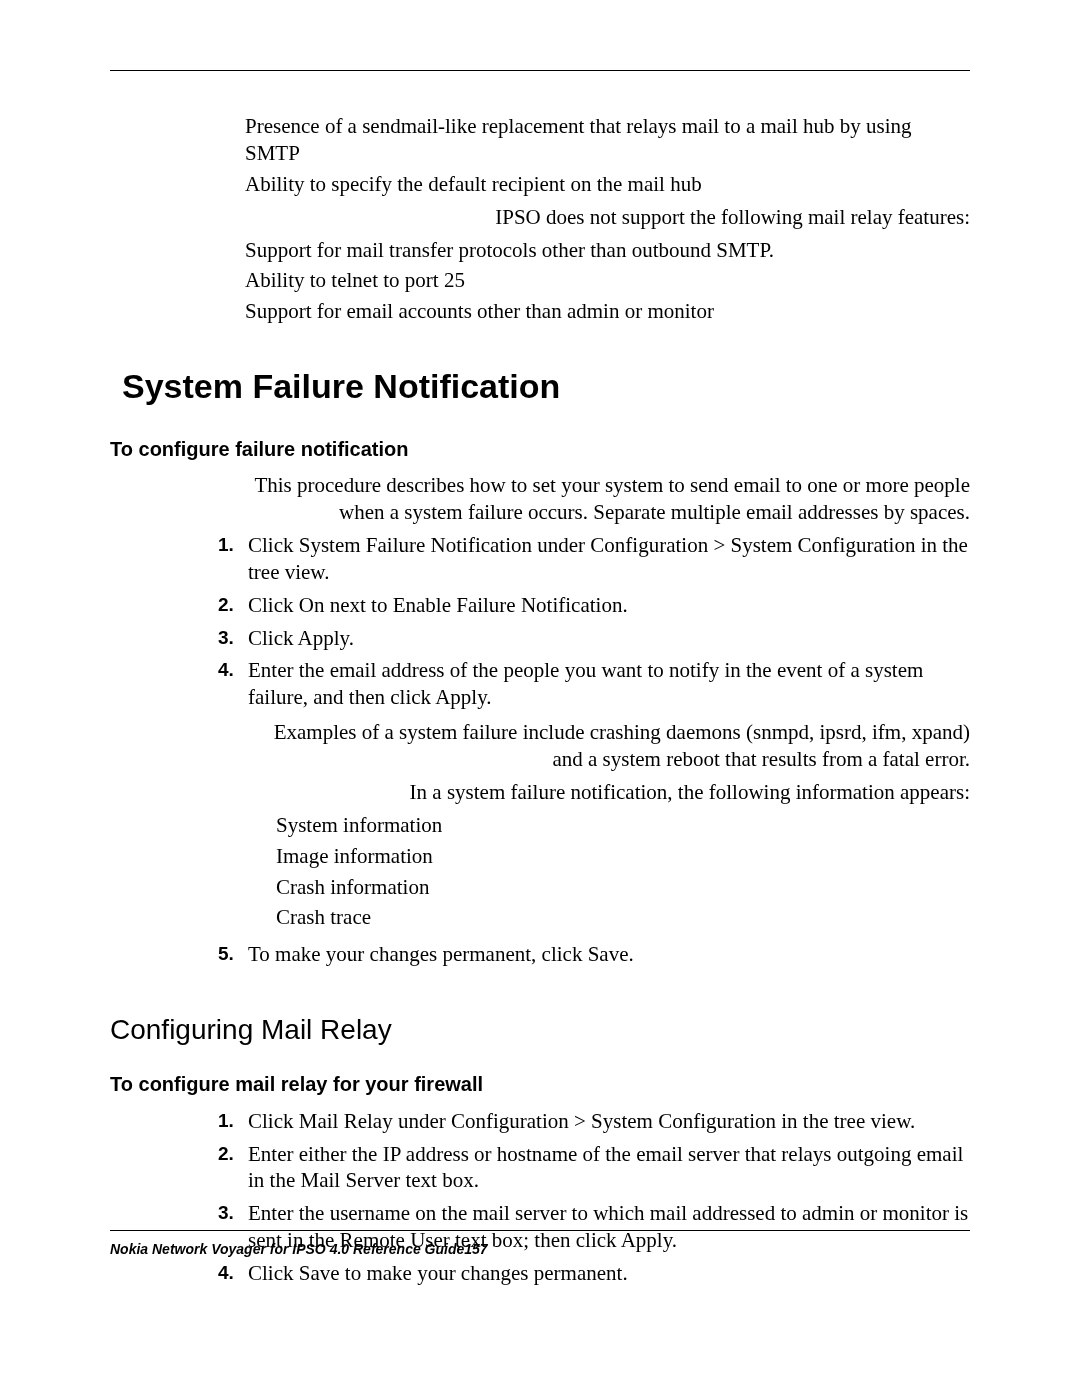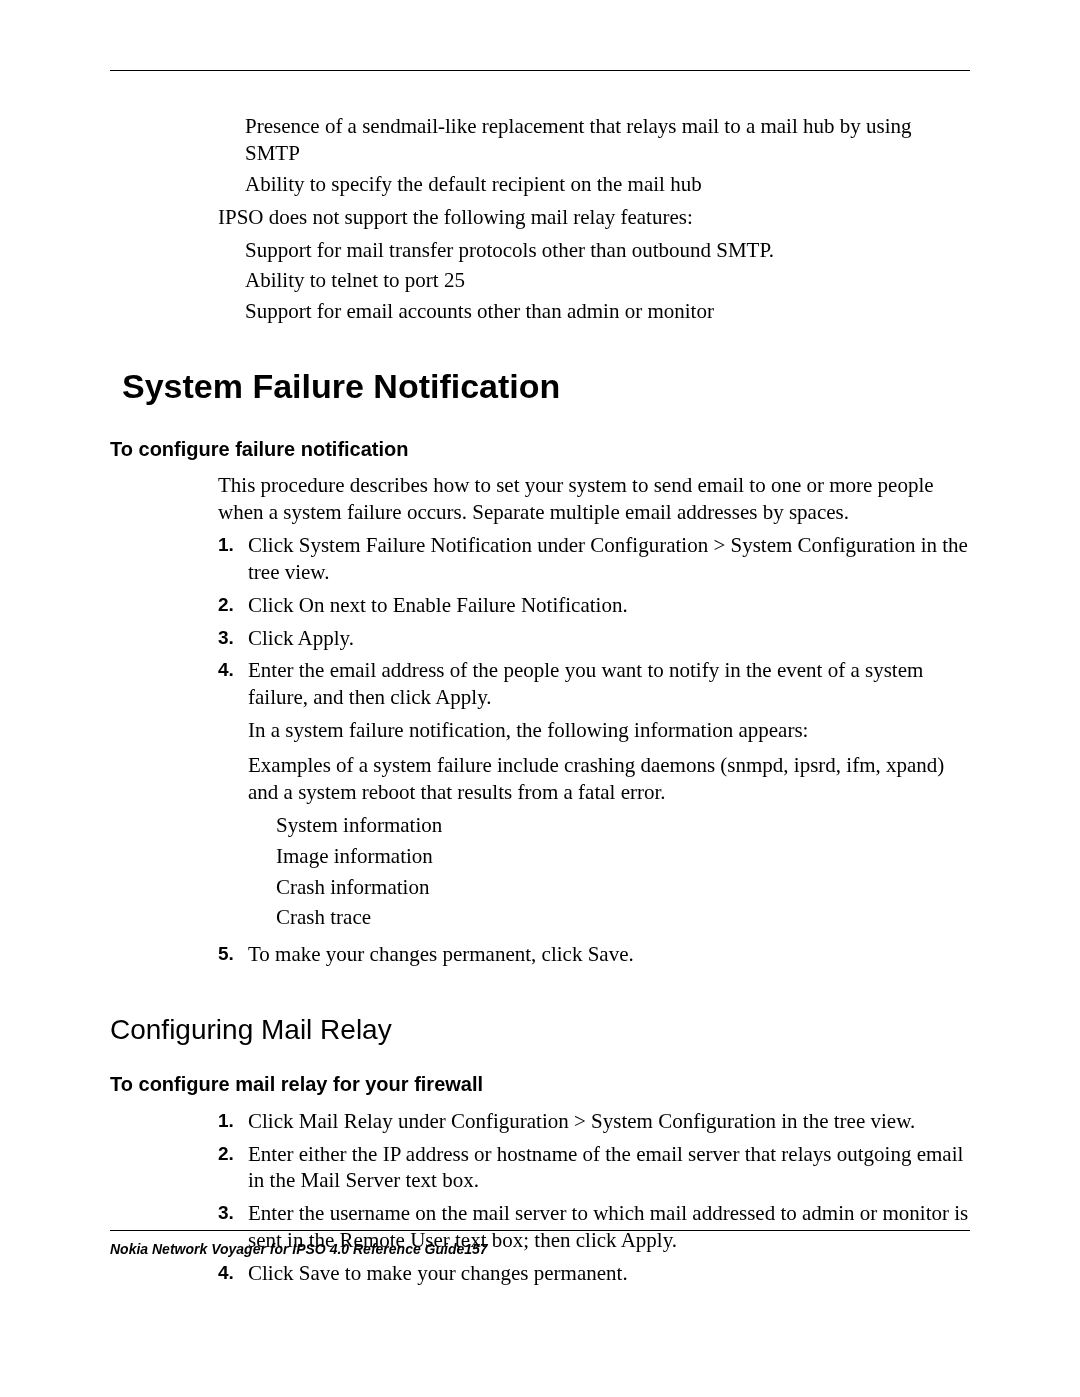--- a/index.html
+++ b/index.html
@@ -30,20 +30,21 @@
   }
   .text-block {
     margin-left: 108px;
   }
   .li {
     margin-bottom: 4px;
   }
   .para {
     margin-top: 6px;
     margin-bottom: 6px;
+    text-align: right;
   }
   h1.h1 {
     font-family: Arial, Helvetica, sans-serif;
     font-weight: 700;
     font-size: 34px;
     margin: 40px 0 16px 12px;
   }
   h2.h2 {
     font-family: Arial, Helvetica, sans-serif;
     font-weight: 400;
@@ -136,22 +137,22 @@
         <span class="litext">Click On next to Enable Failure Notification.</span>
       </li>
       <li>
         <span class="num">3.</span>
         <span class="litext">Click Apply.</span>
       </li>
       <li>
         <span class="num">4.</span>
         <span class="litext">
           <span>Enter the email address of the people you want to notify in the event of a system failure, and then click Apply.</span>
+          <div class="para nested">Examples of a system failure include crashing daemons (snmpd, ipsrd, ifm, xpand) and a system reboot that results from a fatal error.</div>
           <div class="para">In a system failure notification, the following information appears:</div>
-          <div class="para nested">Examples of a system failure include crashing daemons (snmpd, ipsrd, ifm, xpand) and a system reboot that results from a fatal error.</div>
           <div style="margin-left:28px; margin-top:6px;">
             <div class="li">System information</div>
             <div class="li">Image information</div>
             <div class="li">Crash information</div>
             <div class="li">Crash trace</div>
           </div>
         </span>
       </li>
       <li>
         <span class="num">5.</span>

